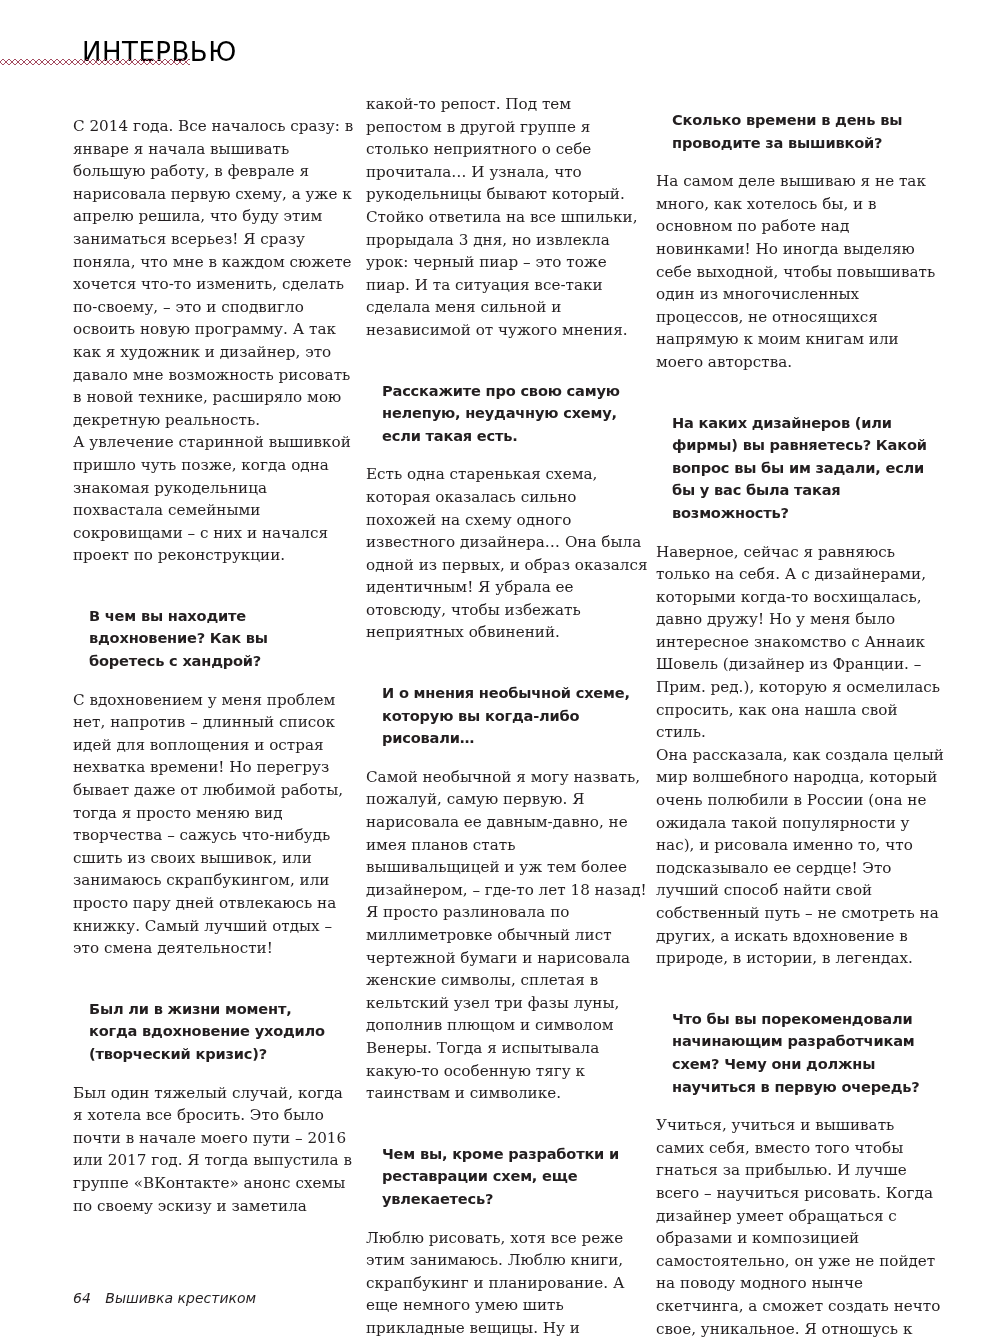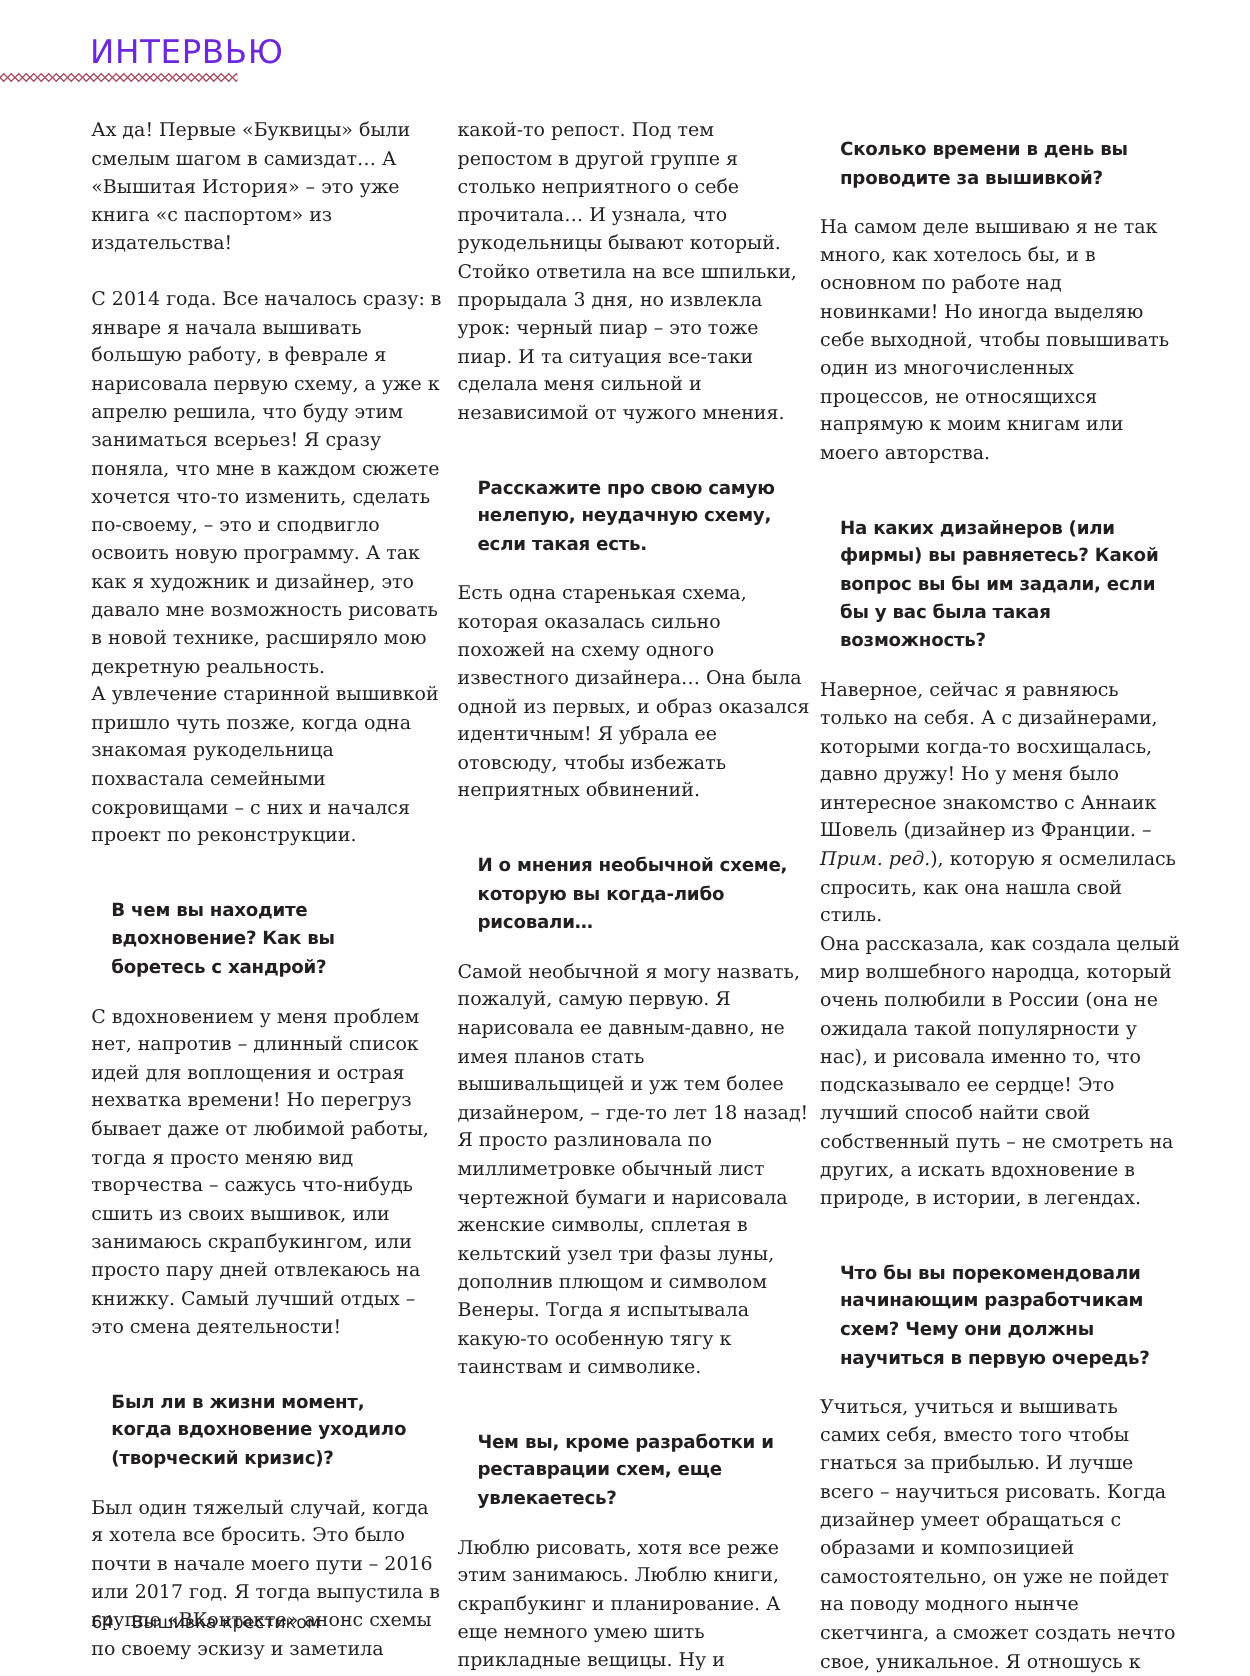--- a/index.html
+++ b/index.html
@@ -1,41 +1,41 @@
 <!DOCTYPE html>
 <html><head>
 <meta charset="utf-8">
 <style>
   html, body { margin: 0; padding: 0; background: #ffffff; }
   body { width: 1000px; height: 1341px; position: relative; overflow: hidden; color: #231f20; }
   .section-title {
     position: absolute; left: 72px; top: 27px;
     font-family: "DejaVu Sans", sans-serif; font-size: 26px; letter-spacing: 0.5px;
-    color: #6d28d9; margin: 0; font-weight: normal;
+    color: #000000; margin: 10px; font-weight: normal;
   }
   .stitch {
     position: absolute; left: 0; top: 57px; width: 190px; height: 10px;
   }
   .col {
     position: absolute; top: 93px; width: 282px;
     font-family: "DejaVu Serif", serif; font-size: 15.2px; line-height: 22.6px;
   }
   .col1 { left: 73px; }
   .col2 { left: 366px; }
   .col3 { left: 656px; width: 290px; }
   .q {
     font-family: "DejaVu Sans", sans-serif; font-weight: bold; font-size: 14.6px;
     line-height: 22.6px; margin: 16px; letter-spacing: -0.2px;
   }
   .a { margin: 0; }
   .gap { height: 22px; }
-  .em { font-style: italic; }
+  .em { }
   .footer {
     position: absolute; left: 73px; top: 1290px;
-    font-family: "DejaVu Sans", sans-serif; font-size: 14px; color: #231f20;
+    font-family: "DejaVu Sans", sans-serif; font-size: 14px; color: #231f20; font-style: italic;
   }
   .footer span { margin-right: 10px; }
 </style>
 </head>
 <body>
 
 <h1 class="section-title">ИНТЕРВЬЮ</h1>
 <svg class="stitch" viewBox="0 0 190 10">
     <path d="M0 5 L3 2 L6 5 L3 8 Z" fill="none" stroke="#a34a5e" stroke-width="1"></path>
     <path d="M6 5 L9 2 L12 5 L9 8 Z" fill="none" stroke="#a34a5e" stroke-width="1"></path>
@@ -65,21 +65,20 @@
     <path d="M150 5 L153 2 L156 5 L153 8 Z" fill="none" stroke="#a34a5e" stroke-width="1"></path>
     <path d="M156 5 L159 2 L162 5 L159 8 Z" fill="none" stroke="#a34a5e" stroke-width="1"></path>
     <path d="M162 5 L165 2 L168 5 L165 8 Z" fill="none" stroke="#a34a5e" stroke-width="1"></path>
     <path d="M168 5 L171 2 L174 5 L171 8 Z" fill="none" stroke="#a34a5e" stroke-width="1"></path>
     <path d="M174 5 L177 2 L180 5 L177 8 Z" fill="none" stroke="#a34a5e" stroke-width="1"></path>
     <path d="M180 5 L183 2 L186 5 L183 8 Z" fill="none" stroke="#a34a5e" stroke-width="1"></path>
     <path d="M186 5 L189 2 L192 5 L189 8 Z" fill="none" stroke="#a34a5e" stroke-width="1"></path>
   </svg>
 
 <div class="col col1">
-    <p class="a">Ах да! Первые «Буквицы» были смелым шагом в самиздат… А «Вышитая История» – это уже книга «с паспортом» из издательства!</p>
     <div class="gap"></div>
     <p class="a">С 2014 года. Все началось сразу: в январе я начала вышивать большую работу, в феврале я нарисовала первую схему, а уже к апрелю решила, что буду этим заниматься всерьез! Я сразу поняла, что мне в каждом сюжете хочется что-то изменить, сделать по-своему, – это и сподвигло освоить новую программу. А так как я художник и дизайнер, это давало мне возможность рисовать в новой технике, расширяло мою декретную реальность.</p>
     <p class="a">А увлечение старинной вышивкой пришло чуть позже, когда одна знакомая рукодельница похвастала семейными сокровищами – с них и начался проект по реконструкции.</p>
     <div class="gap"></div>
     <p class="q">В чем вы находите вдохновение? Как вы боретесь с хандрой?</p>
     <p class="a">С вдохновением у меня проблем нет, напротив – длинный список идей для воплощения и острая нехватка времени! Но перегруз бывает даже от любимой работы, тогда я просто меняю вид творчества – сажусь что-нибудь сшить из своих вышивок, или занимаюсь скрапбукингом, или просто пару дней отвлекаюсь на книжку. Самый лучший отдых – это смена деятельности!</p>
     <div class="gap"></div>
     <p class="q">Был ли в жизни момент, когда вдохновение уходило (творческий кризис)?</p>
     <p class="a">Был один тяжелый случай, когда я хотела все бросить. Это было почти в начале моего пути – 2016 или 2017 год. Я тогда выпустила в группе «ВКонтакте» анонс схемы по своему эскизу и заметила</p>
   </div>

